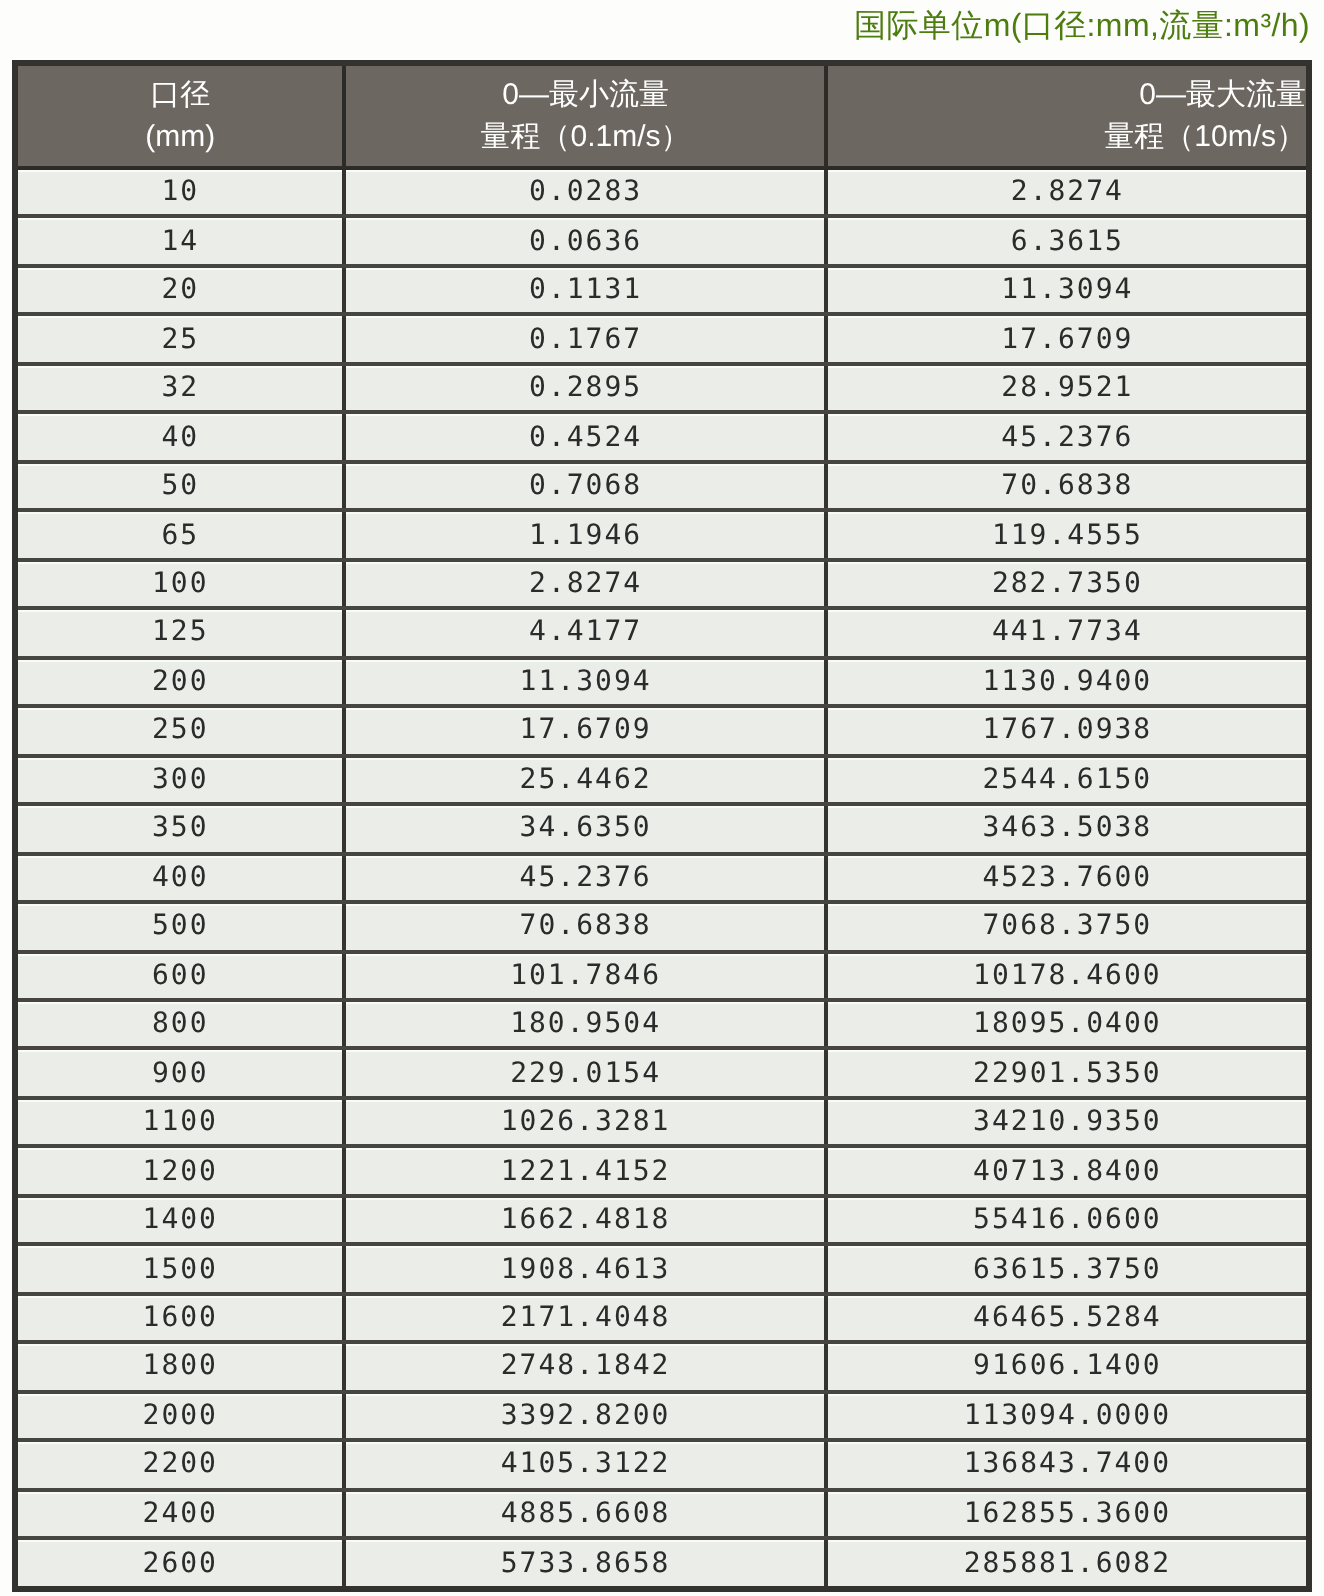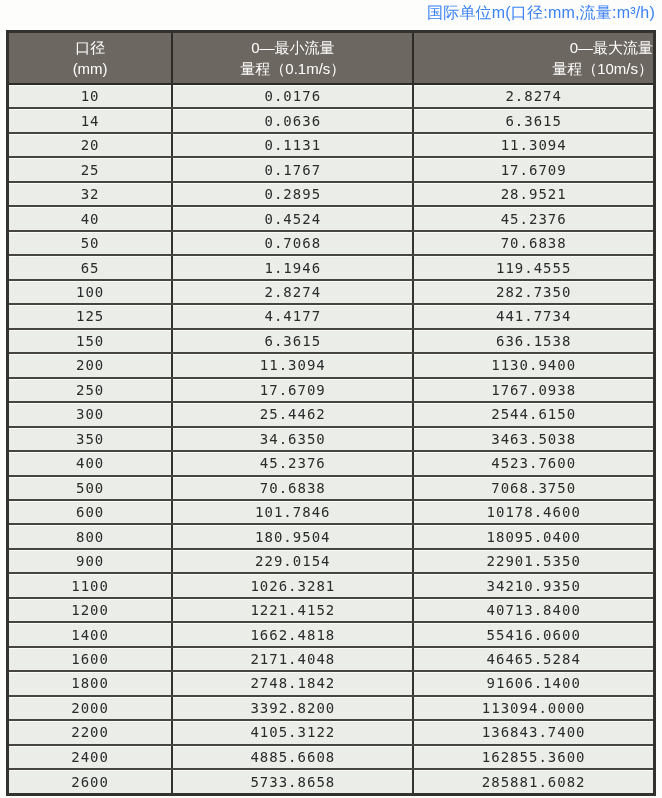--- a/index.html
+++ b/index.html
@@ -9,21 +9,21 @@
     font-family:"Liberation Sans",sans-serif;
     position:relative;
     overflow:hidden;
   }
   .page-title{
     position:absolute;top:3px;left:0;right:7px;
     height:24px;
     text-align:right;
     font-size:16px;
     letter-spacing:0.2px;
-    color:#3b82f6;
+    color:#4d7c0f;
   }
   .table-wrap{
     position:absolute;left:6px;top:30px;
     width:650px;height:766px;
     box-sizing:border-box;
   }
   table{
     width:100%;height:100%;
     border-collapse:collapse;
     table-layout:fixed;
@@ -86,21 +86,21 @@
         </th>
         <th>
           <span class="hl">0—最大流量</span>
           <span class="hl">量程（10m/s）</span>
         </th>
       </tr>
     </thead>
     <tbody>
         <tr>
           <td>10</td>
-          <td>0.0176</td>
+          <td>0.0283</td>
           <td>2.8274</td>
         </tr>
         <tr>
           <td>14</td>
           <td>0.0636</td>
           <td>6.3615</td>
         </tr>
         <tr>
           <td>20</td>
           <td>0.1131</td>
@@ -135,25 +135,20 @@
           <td>100</td>
           <td>2.8274</td>
           <td>282.7350</td>
         </tr>
         <tr>
           <td>125</td>
           <td>4.4177</td>
           <td>441.7734</td>
         </tr>
         <tr>
-          <td>150</td>
-          <td>6.3615</td>
-          <td>636.1538</td>
-        </tr>
-        <tr>
           <td>200</td>
           <td>11.3094</td>
           <td>1130.9400</td>
         </tr>
         <tr>
           <td>250</td>
           <td>17.6709</td>
           <td>1767.0938</td>
         </tr>
         <tr>
@@ -198,20 +193,25 @@
         </tr>
         <tr>
           <td>1200</td>
           <td>1221.4152</td>
           <td>40713.8400</td>
         </tr>
         <tr>
           <td>1400</td>
           <td>1662.4818</td>
           <td>55416.0600</td>
+        </tr>
+        <tr>
+          <td>1500</td>
+          <td>1908.4613</td>
+          <td>63615.3750</td>
         </tr>
         <tr>
           <td>1600</td>
           <td>2171.4048</td>
           <td>46465.5284</td>
         </tr>
         <tr>
           <td>1800</td>
           <td>2748.1842</td>
           <td>91606.1400</td>

